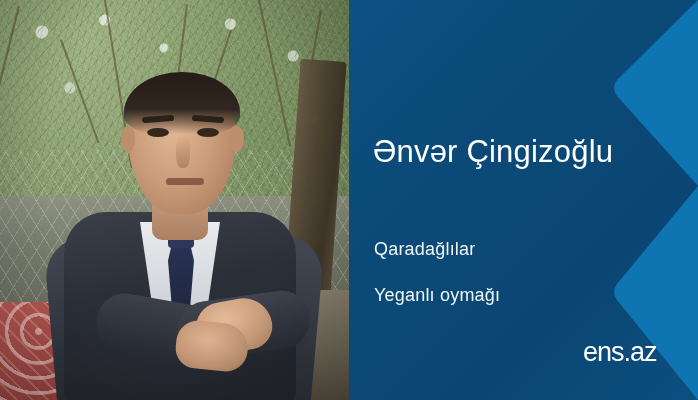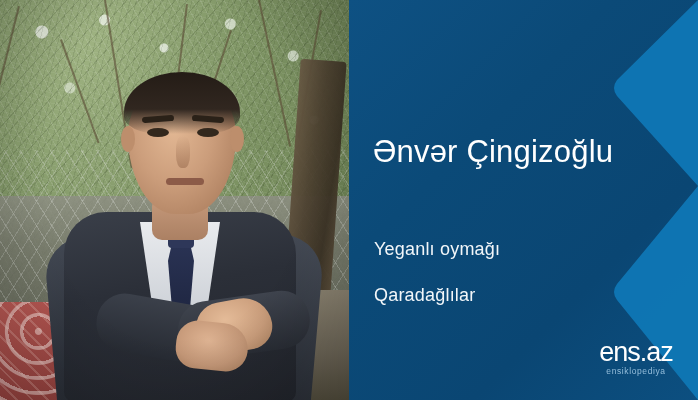--- a/index.html
+++ b/index.html
@@ -313,21 +313,21 @@
     white-space: nowrap;
   }
 
   
   #logo {
     position: absolute;
     left: 234px;
     top: 338px;
     width: 106px;
     height: 44px;
-    text-align: center;
+    text-align: left;
   }
   .logo-word {
     display: block;
     color: #ffffff;
     font-size: 27px;
     line-height: 28px;
     letter-spacing: -1px;
     font-weight: 400;
   }
   .logo-tag {
@@ -395,23 +395,22 @@
     <svg id="chevron-shape" viewBox="0 0 349 400" preserveAspectRatio="none">
       <path d="M349,0 L349,400 L349,400 L268,300 Q262,292 268,284 L349,186 L349,186 L268,96 Q262,88 268,80 L349,0 Z" fill="#0f77b5" opacity="0.95"></path>
       <path d="M349,8 L272,96 Q266,103 272,110 L349,196 L349,196 L349,8 Z" fill="#0f77b5" opacity="0.0"></path>
     </svg>
 
     <div class="title-block">
       <div class="title-line">Ənvər Çingizoğlu</div>
     </div>
 
     <div class="sub-block">
+      <div class="sub-line">Qaradağlılar</div>
       <div class="sub-line">Yeganlı oymağı</div>
-      <div class="sub-line">Qaradağlılar</div>
     </div>
 
     <div id="logo">
       <span class="logo-word">ens.az</span>
-      <span class="logo-tag">ensiklopediya</span>
     </div>
 
   </div>
 </div>
 
 </body></html>

